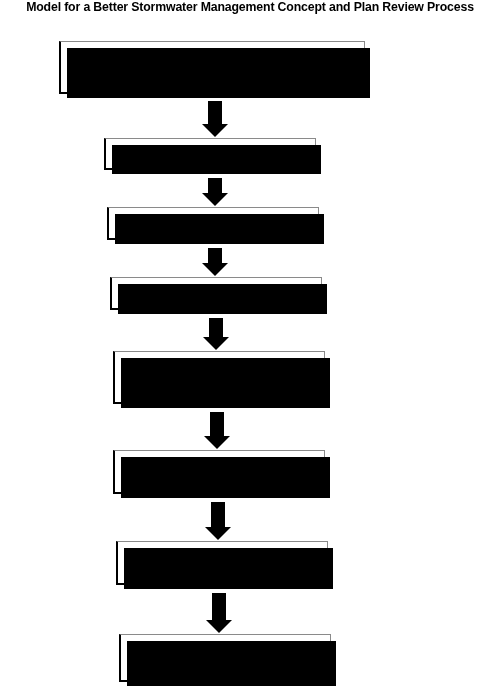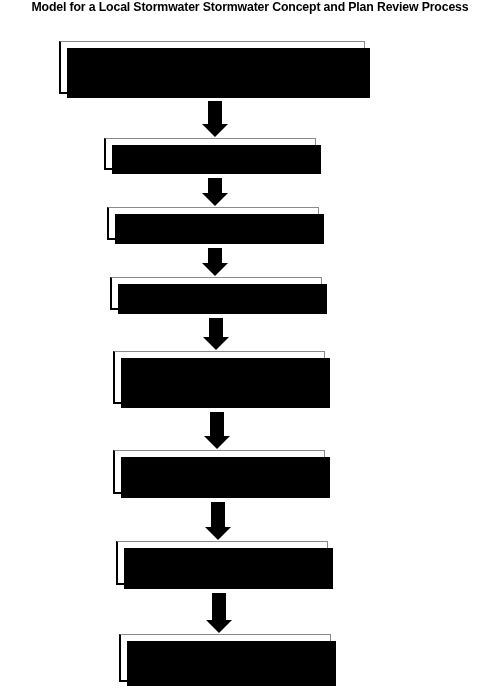--- a/index.html
+++ b/index.html
@@ -99,21 +99,21 @@
     width: 0;
     height: 0;
     border-left: 13px solid transparent;
     border-right: 13px solid transparent;
     border-top: 13px solid #000000;
   }
 </style>
 </head>
 <body>
 
-<div id="diagram-title">Model for a Local Stormwater Stormwater Concept and Plan Review Process</div>
+<div id="diagram-title">Model for a Better Stormwater Management Concept and Plan Review Process</div>
 
 <div id="flow-canvas"></div>
 
 <div class="arrow" style="left: 199px; top: 101px; width: 32px; height: 36px;">
     <div class="shaft" style="width: 14px; height: 23px;"></div>
     <div class="head" style="top: 23px;"></div>
   </div>
 <div class="arrow" style="left: 199px; top: 178px; width: 32px; height: 28px;">
     <div class="shaft" style="width: 14px; height: 15px;"></div>
     <div class="head" style="top: 15px;"></div>

